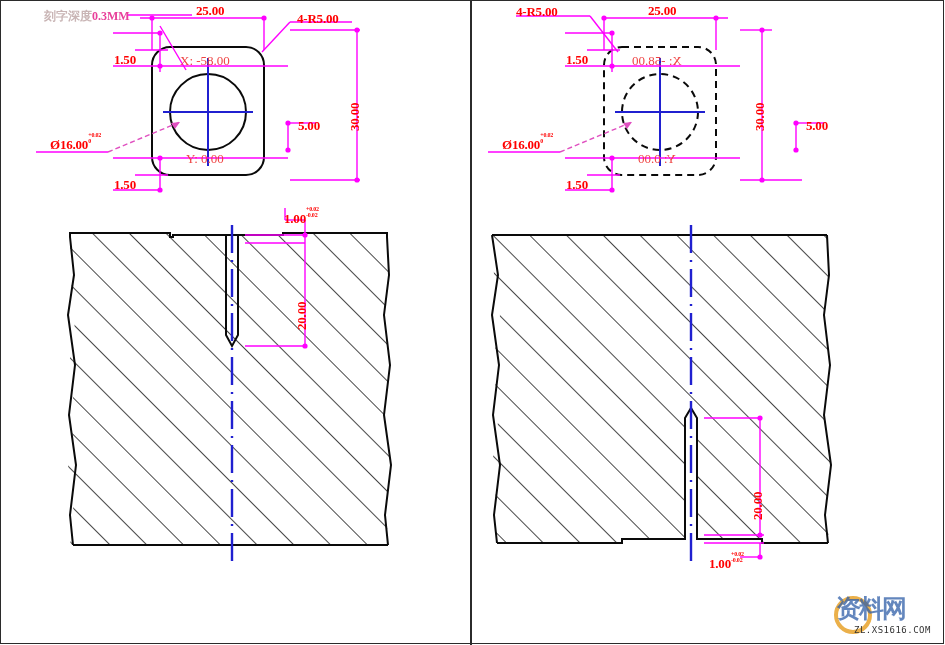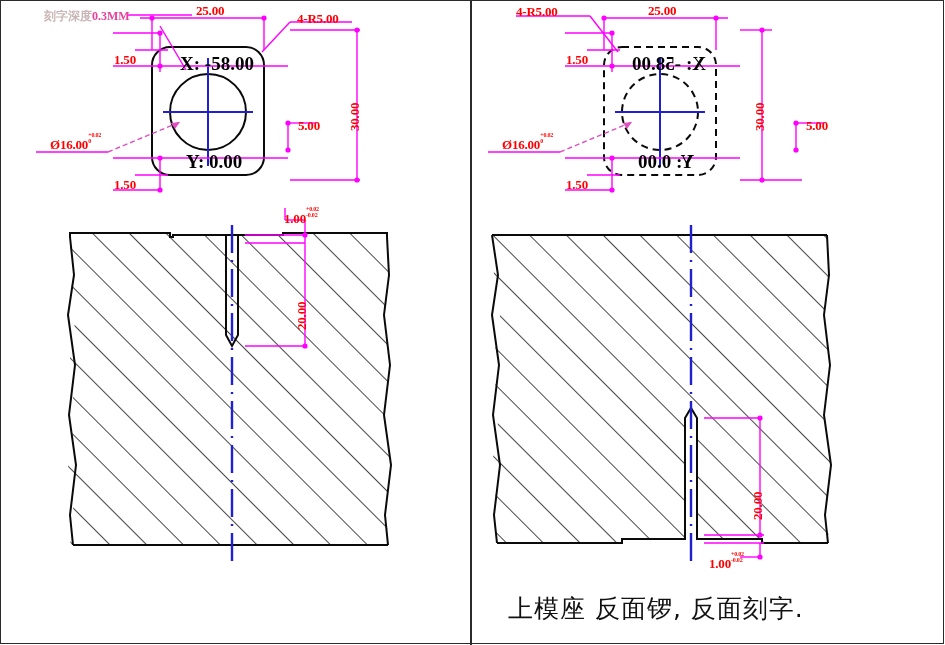--- a/index.html
+++ b/index.html
@@ -31,23 +31,23 @@
     line-height:1;
   }
   .dimtxt .tol{
     display:inline-block;vertical-align:super;font-size:6px;
     line-height:0.95;text-align:left;transform:translateY(-1px);
   }
   .dimtxt .tol span{display:block;}
   .vert{transform-origin:left top;}
 
   .blacktxt{
-    position:absolute;color:#000000;font-weight:bold;
+    position:absolute;color:#ef4444;font-weight:normal;
     font-family:"Liberation Serif","DejaVu Serif",serif;
-    font-size:19px;white-space:nowrap;line-height:1;
+    font-size:13px;white-space:nowrap;line-height:1;
   }
   .blacktxt.mirrored{transform:scaleX(-1);transform-origin:center center;}
 
   .notetxt{
     position:absolute;color:#c9b5b5;font-weight:bold;
     font-family:"Liberation Serif","DejaVu Serif",serif;
     font-size:12px;white-space:nowrap;
   }
   .notetxt .mm{color:#e8409a;}
 
@@ -300,19 +300,23 @@
         <circle cx="288" cy="203" r="2.6"></circle>
           <circle cx="288" cy="320" r="2.6"></circle>
         <circle cx="288" cy="342" r="2.6"></circle>
       </g>
     </svg>
     <div class="dimtxt vert" style="left:279px;top:520px;transform:rotate(-90deg);">20.00</div>
     <div class="dimtxt" style="left:237px;top:553px;">
       <span>1.00</span><span class="tol"><span>+0.02</span><span>-0.02</span></span>
     </div>
 
-    <div class="caption" style="left:36px;top:592px;">上模座  反面锣, 反面刻字.</div>
   </div>
 
+  <div id="watermark">
+    <div class="wm-ring"></div>
+    <div class="wm-cn">资料网</div>
+    <div class="wm-url">ZL.XS1616.COM</div>
+  </div>
 
   <div class="divider"></div>
   <div class="border-frame"></div>
 </div>
 
 </body></html>

